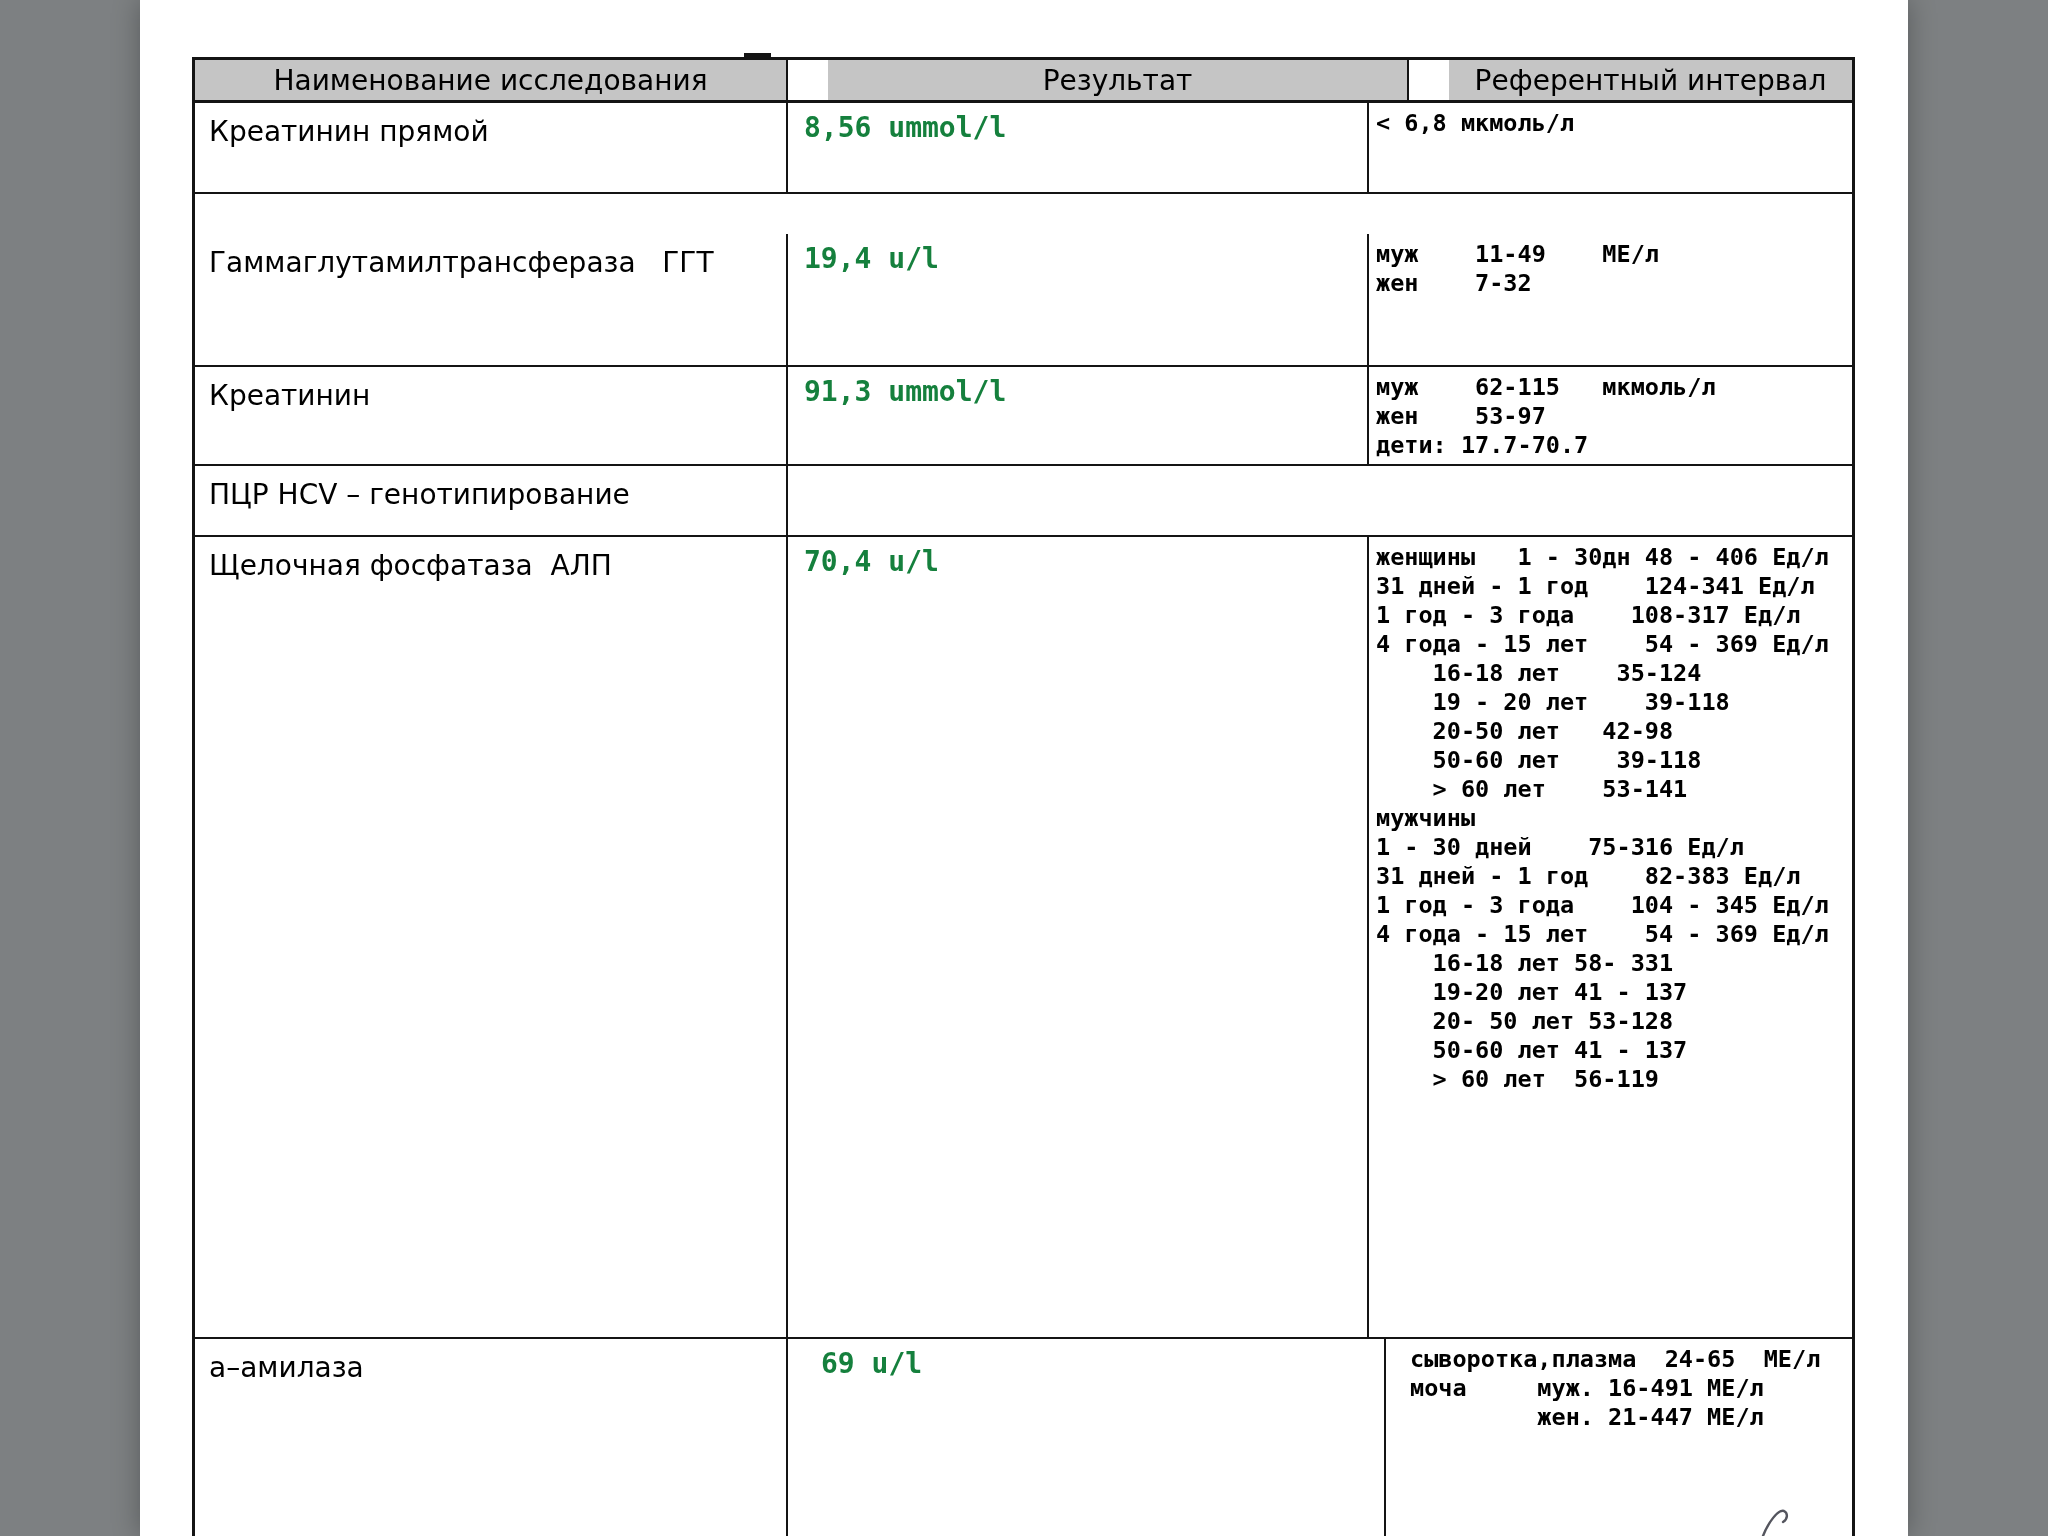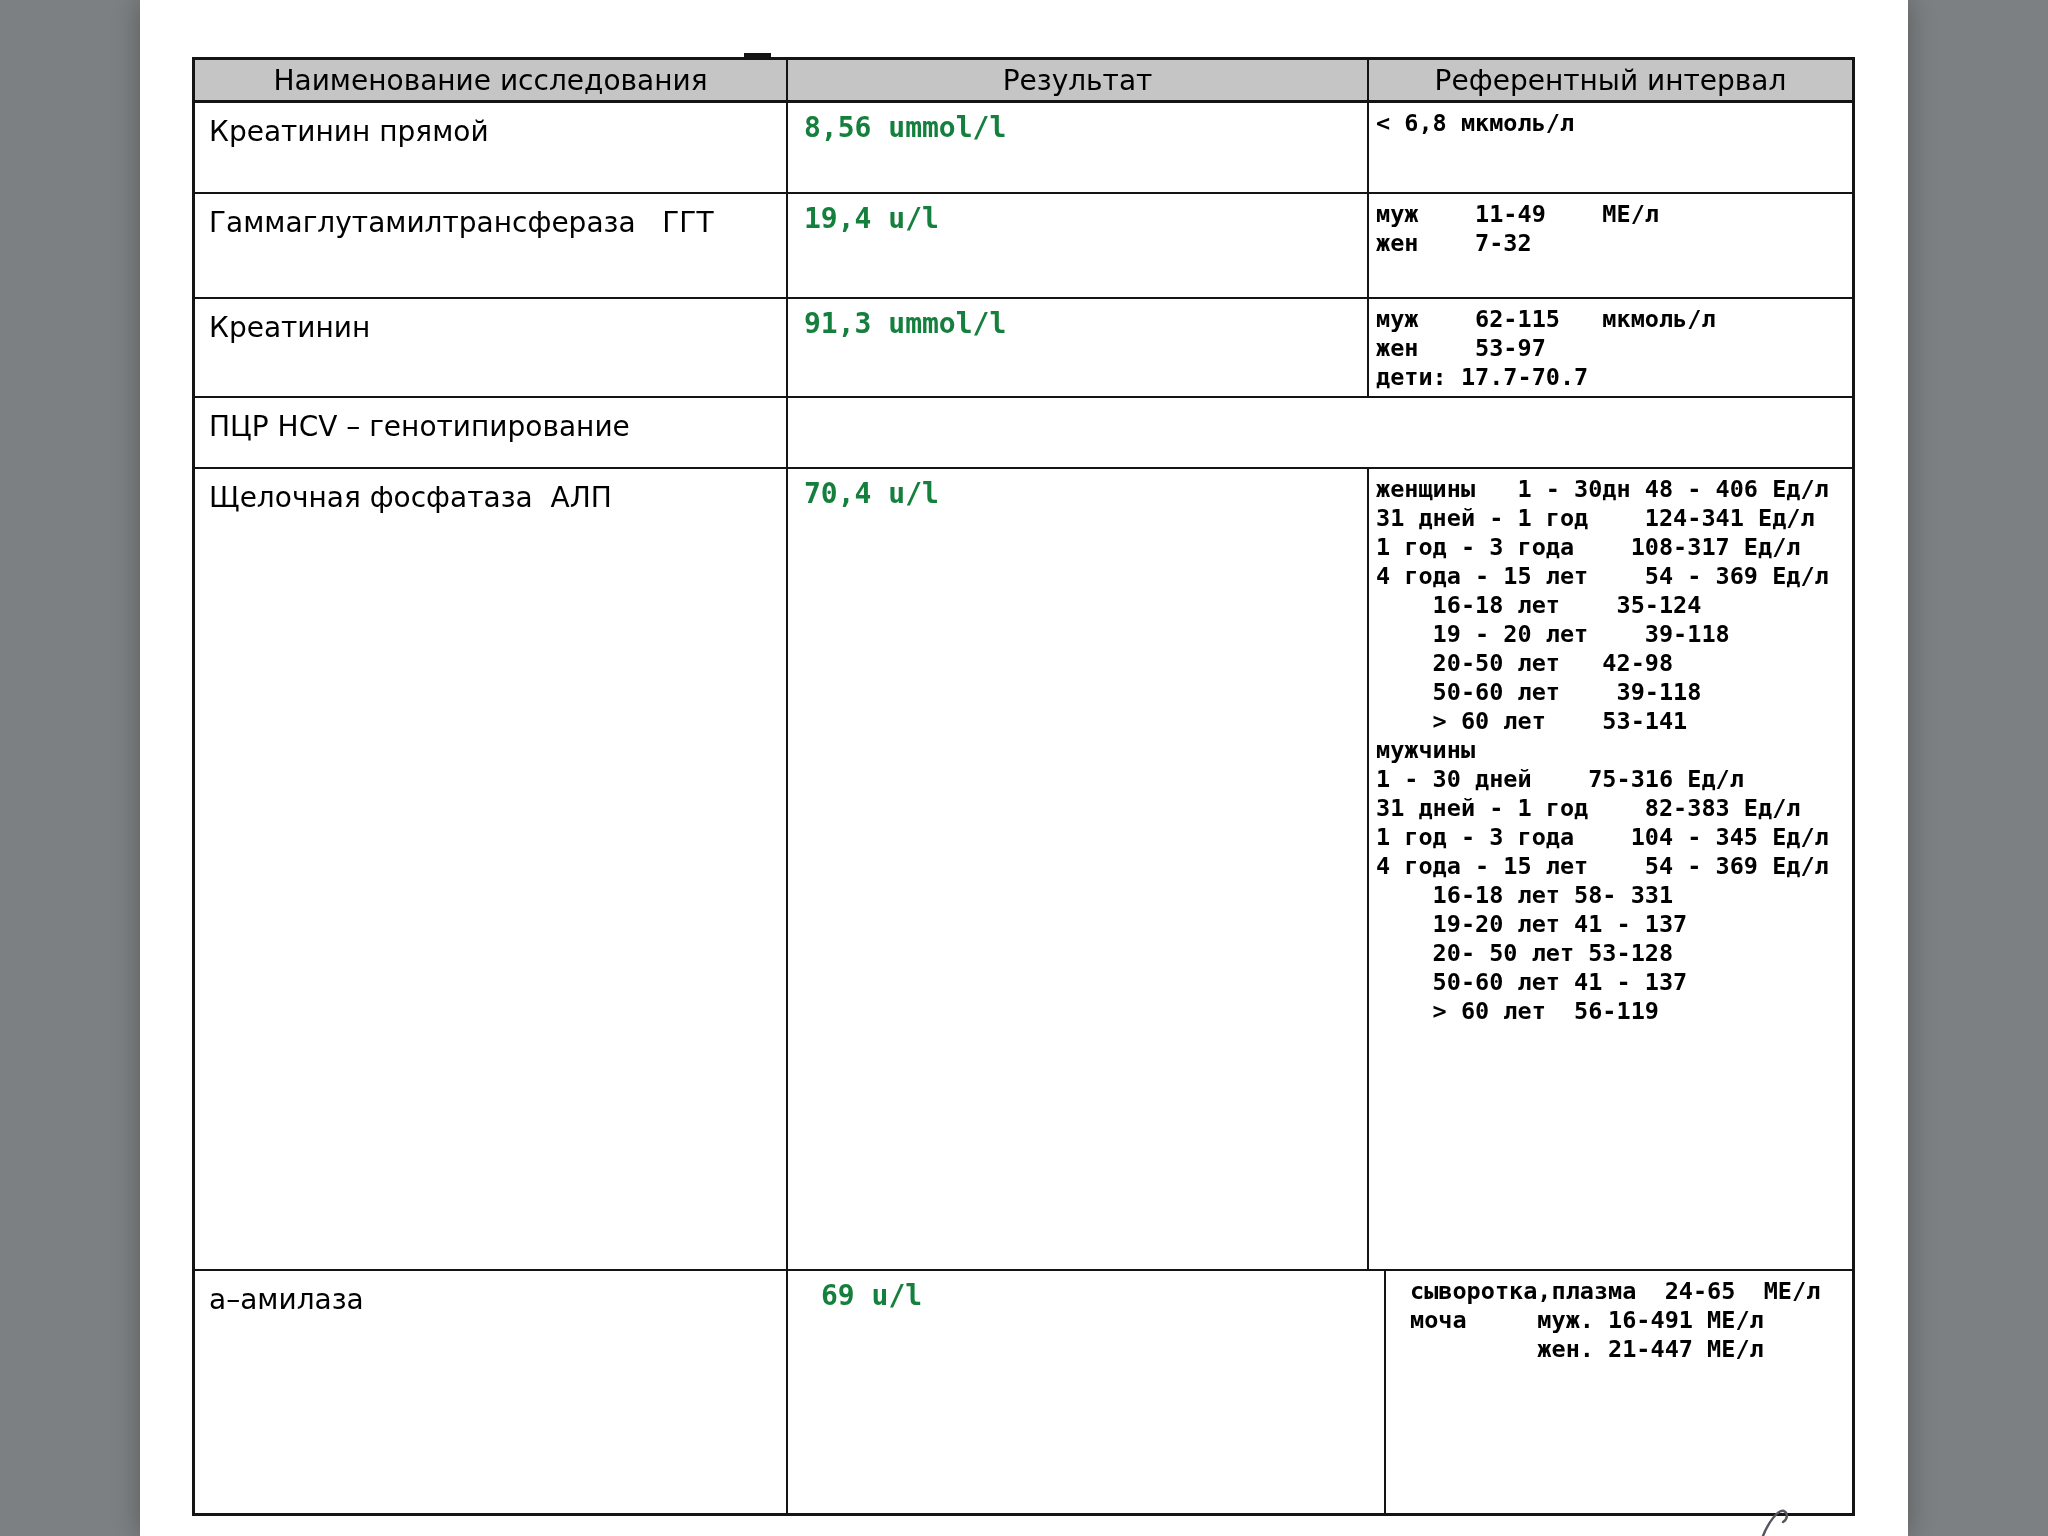--- a/index.html
+++ b/index.html
@@ -4,23 +4,23 @@
 <style>
   html,body{margin:0;padding:0;}
   .stage{position:relative;width:2048px;height:1536px;background:#7d8082;overflow:hidden;
          font-family:"DejaVu Sans","Liberation Sans",sans-serif;}
   .page{position:absolute;left:140px;top:0;width:1768px;height:1536px;background:#ffffff;
         box-shadow:0 0 26px rgba(0,0,0,0.30);}
   .tbl{position:absolute;left:52px;top:57px;width:1663px;border:3px solid #141414;background:#fff;
        box-sizing:border-box;}
   .row{display:grid;grid-template-columns:593px 581px 1fr;box-sizing:border-box;
        border-bottom:2px solid #141414;}
-  .row.hdr{border-bottom:3px solid #141414;height:43px;}
+  .row.hdr{border-bottom:3px solid #141414;height:43px;gap:40px;}
   .row.r1{height:91px;}
-  .row.r2{height:105px;}
+  .row.r2{height:133px;margin-top:40px;}
   .row.r3{height:99px;}
   .row.r4{height:71px;}
   .row.r5{height:802px;}
   .row.r6{height:242px;border-bottom:none;gap:17px;}
   .cell{box-sizing:border-box;overflow:hidden;}
   .c1,.c2{border-right:2px solid #141414;}
   .hcell{background:#c5c5c5;display:flex;align-items:center;justify-content:center;
          font-size:28px;color:#000;}
   .name{font-size:28px;color:#000;padding:12px 8px 0 14px;white-space:pre-wrap;line-height:34px;}
   .result{font-family:"DejaVu Sans Mono","Liberation Mono",monospace;font-weight:bold;

